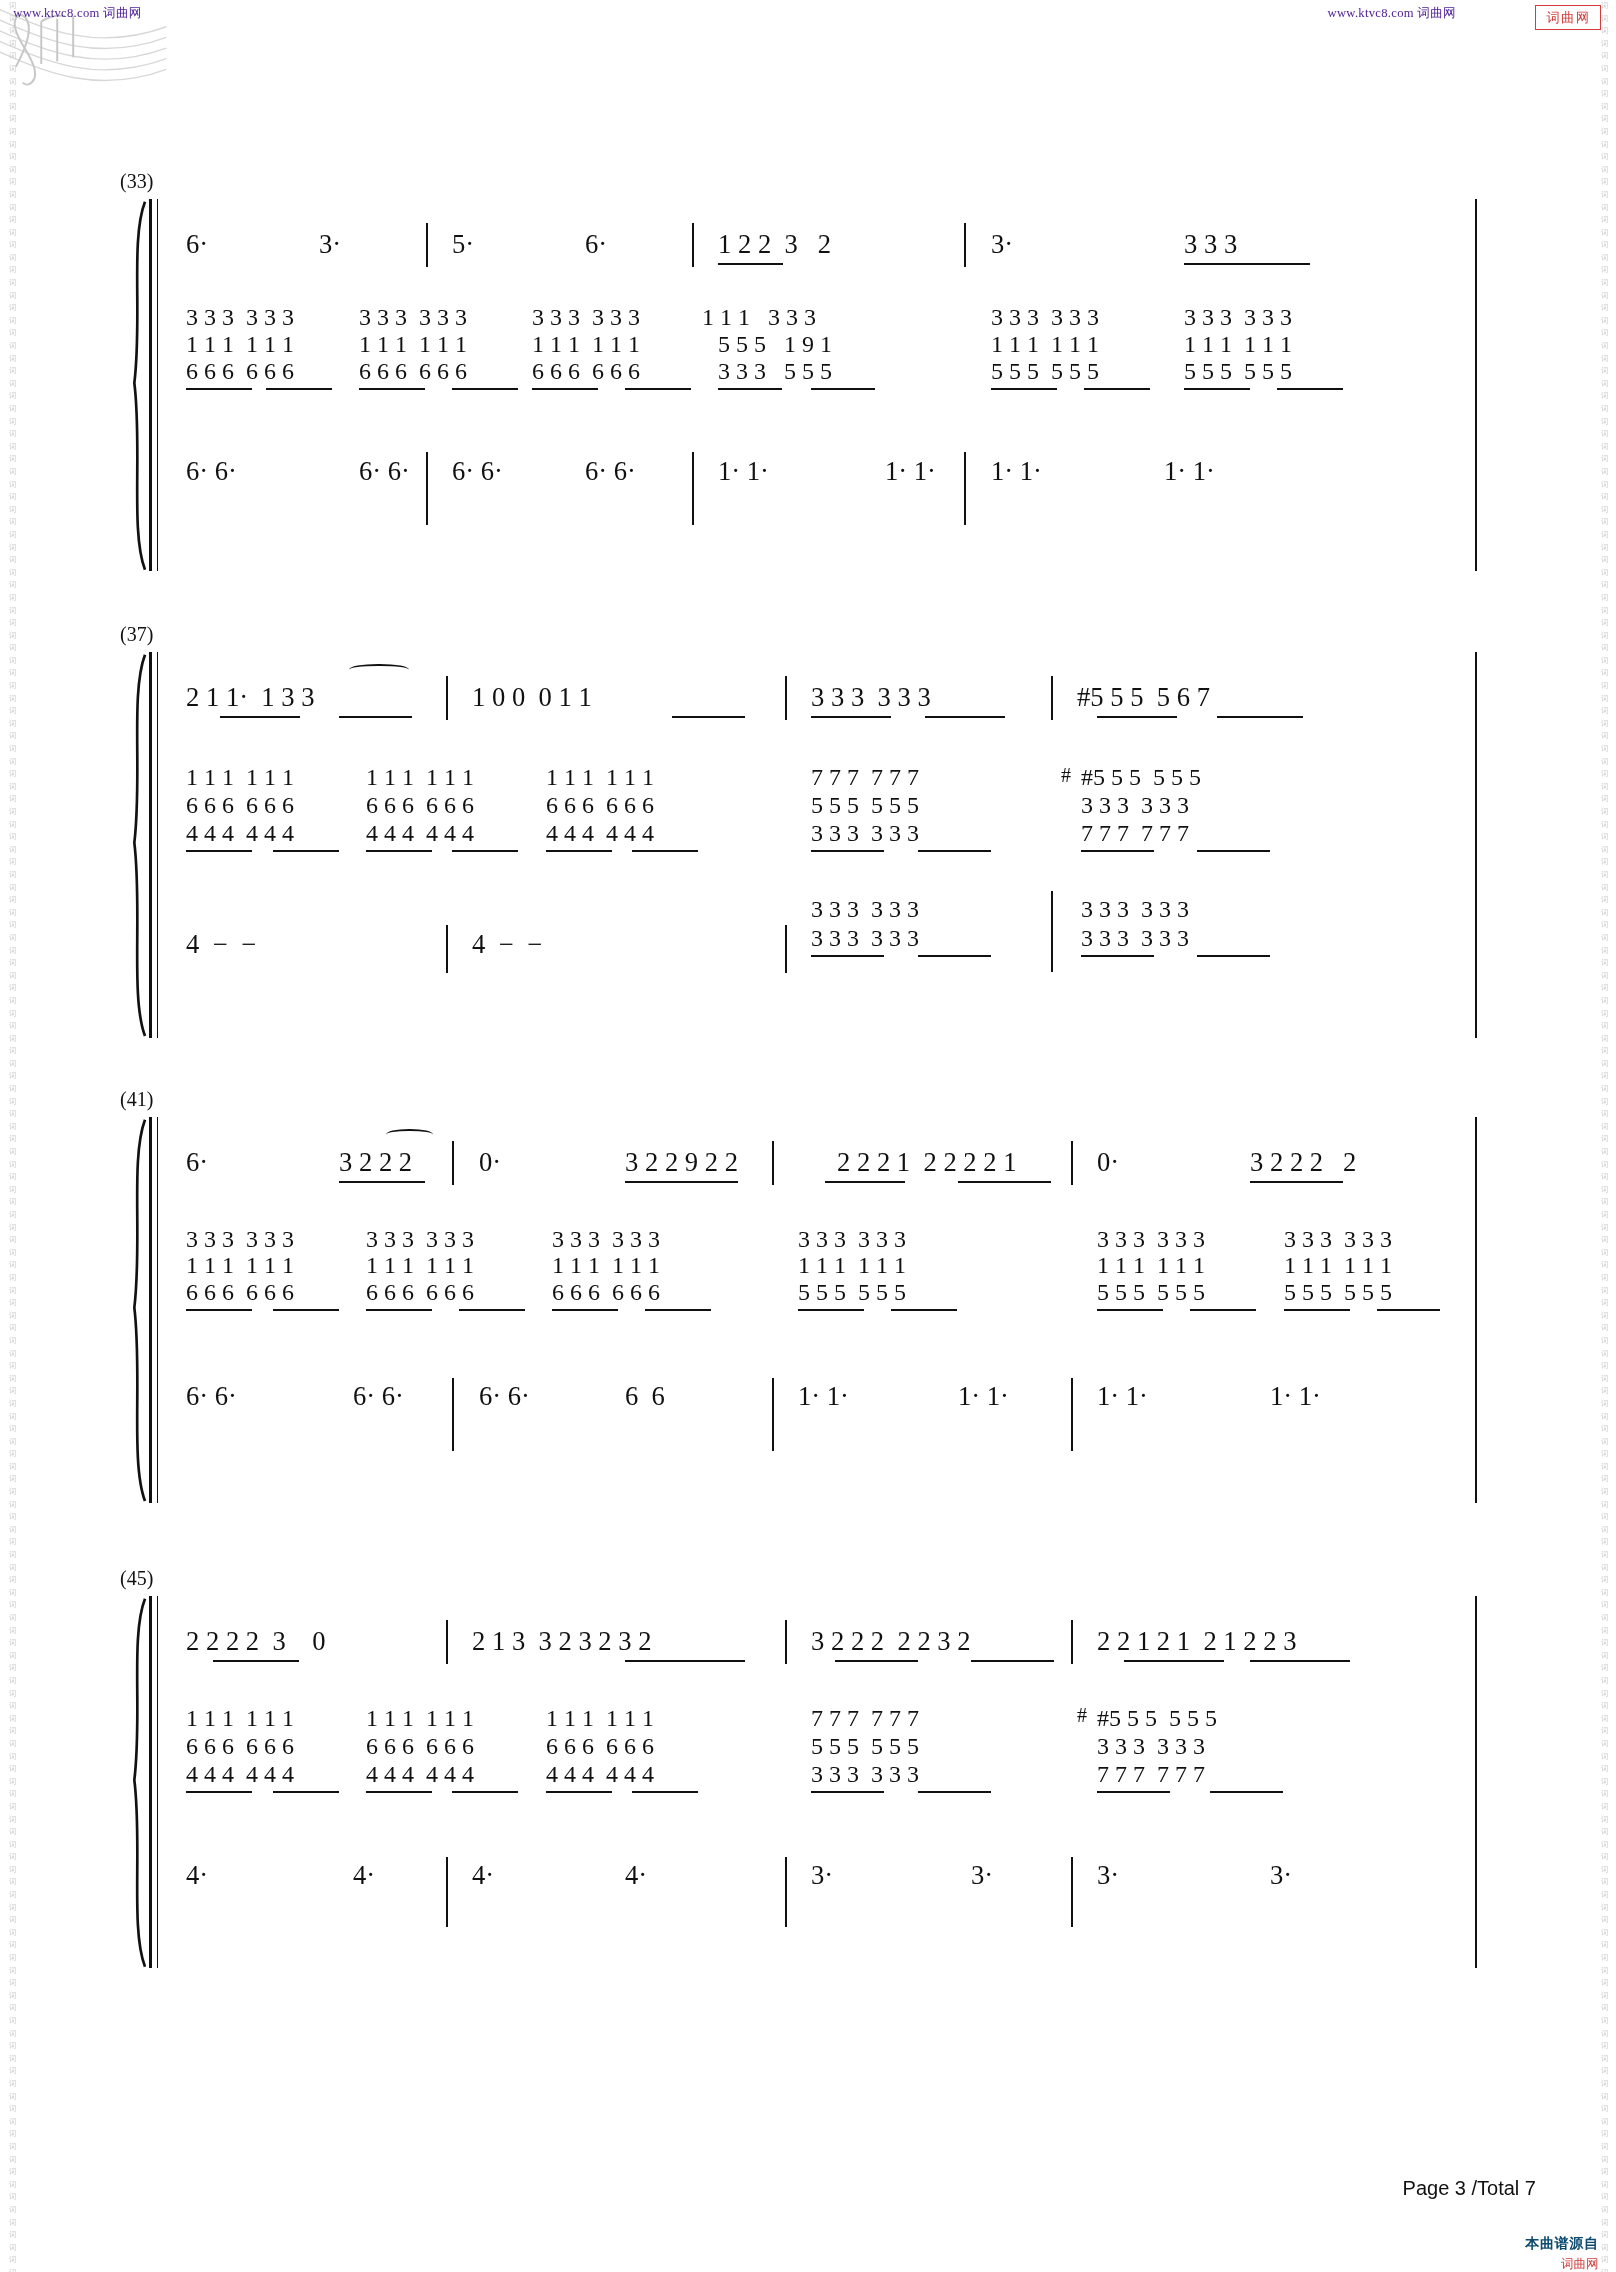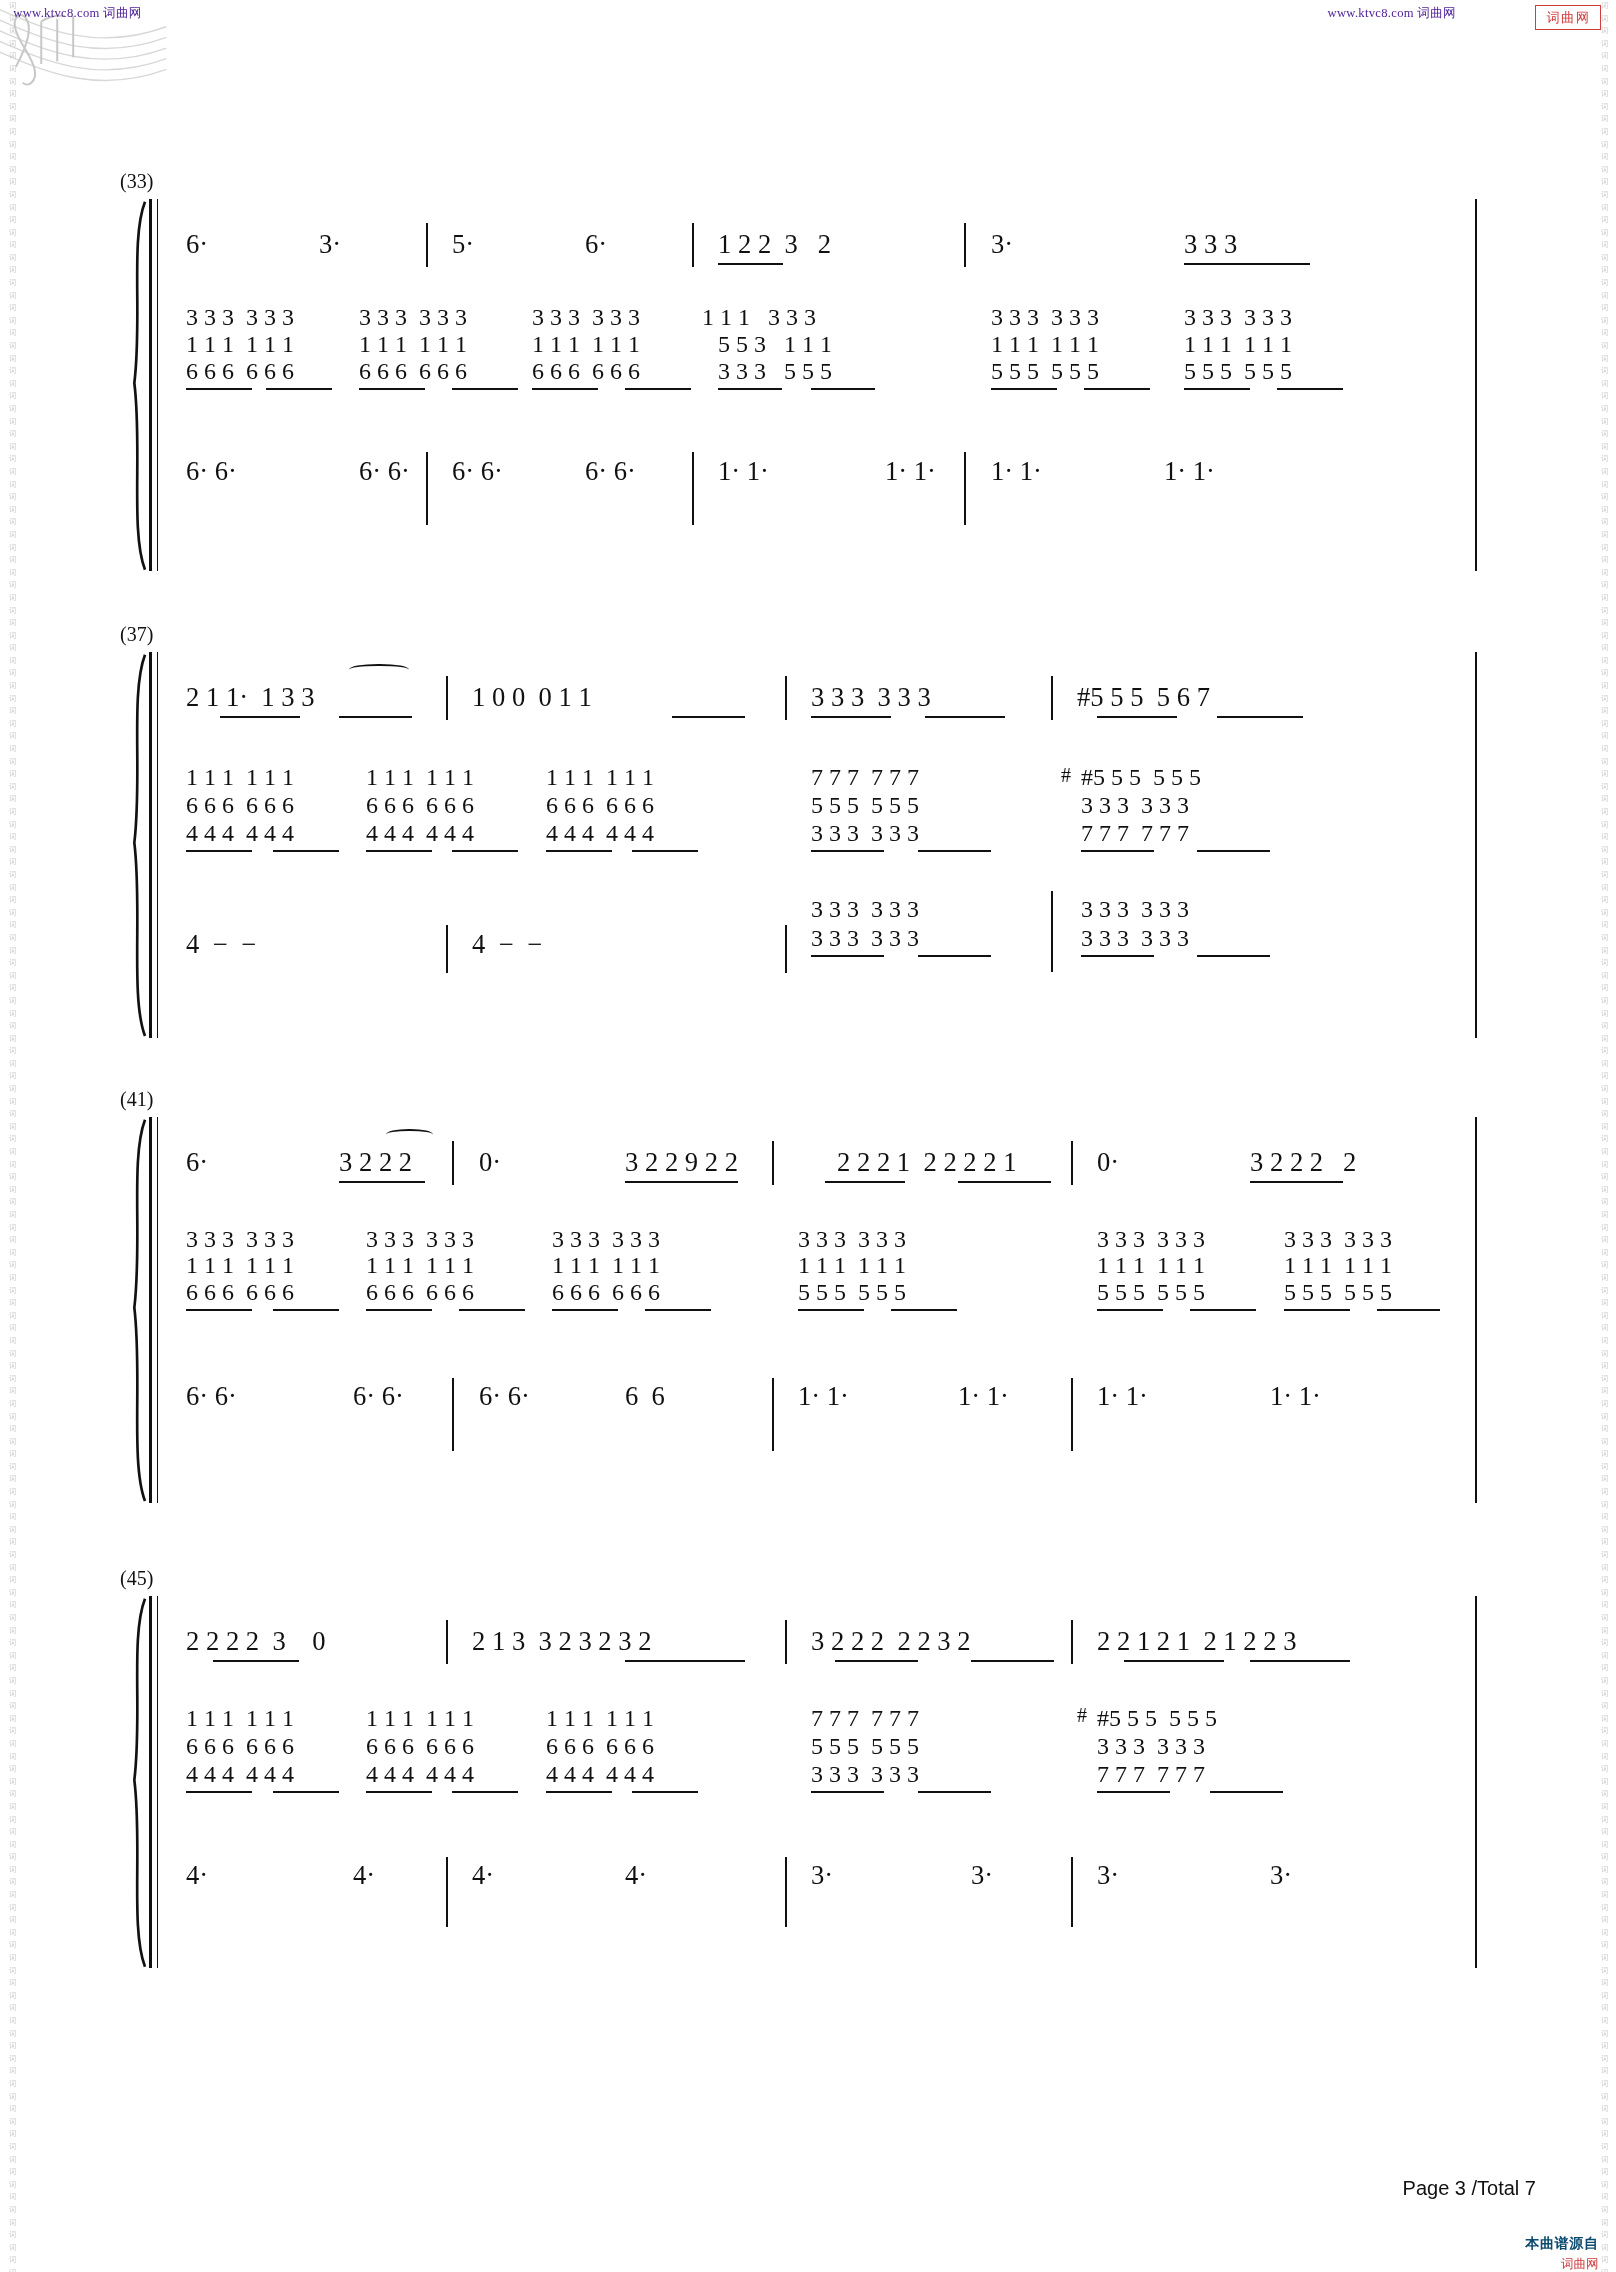--- a/index.html
+++ b/index.html
@@ -606,21 +606,21 @@
     <div class="beam" style="left:239px; top:189px; width:66px;"></div>
     <div class="beam" style="left:332px; top:189px; width:66px;"></div>
 
     <div class="nn mid" style="left:412px; top:106px;">3 3 3  3 3 3</div>
     <div class="nn mid" style="left:412px; top:133px;">1 1 1  1 1 1</div>
     <div class="nn mid" style="left:412px; top:160px;">6 6 6  6 6 6</div>
     <div class="beam" style="left:412px; top:189px; width:66px;"></div>
     <div class="beam" style="left:505px; top:189px; width:66px;"></div>
 
     <div class="nn mid" style="left:582px; top:106px;">1 1 1   3 3 3</div>
-    <div class="nn mid" style="left:598px; top:133px;">5 5 3   1 1 1</div>
+    <div class="nn mid" style="left:598px; top:133px;">5 5 5   1 9 1</div>
     <div class="nn mid" style="left:598px; top:160px;">3 3 3   5 5 5</div>
     <div class="beam" style="left:598px; top:189px; width:64px;"></div>
     <div class="beam" style="left:691px; top:189px; width:64px;"></div>
 
     <div class="nn mid" style="left:871px; top:106px;">3 3 3  3 3 3</div>
     <div class="nn mid" style="left:871px; top:133px;">1 1 1  1 1 1</div>
     <div class="nn mid" style="left:871px; top:160px;">5 5 5  5 5 5</div>
     <div class="beam" style="left:871px; top:189px; width:66px;"></div>
     <div class="beam" style="left:964px; top:189px; width:66px;"></div>
 

